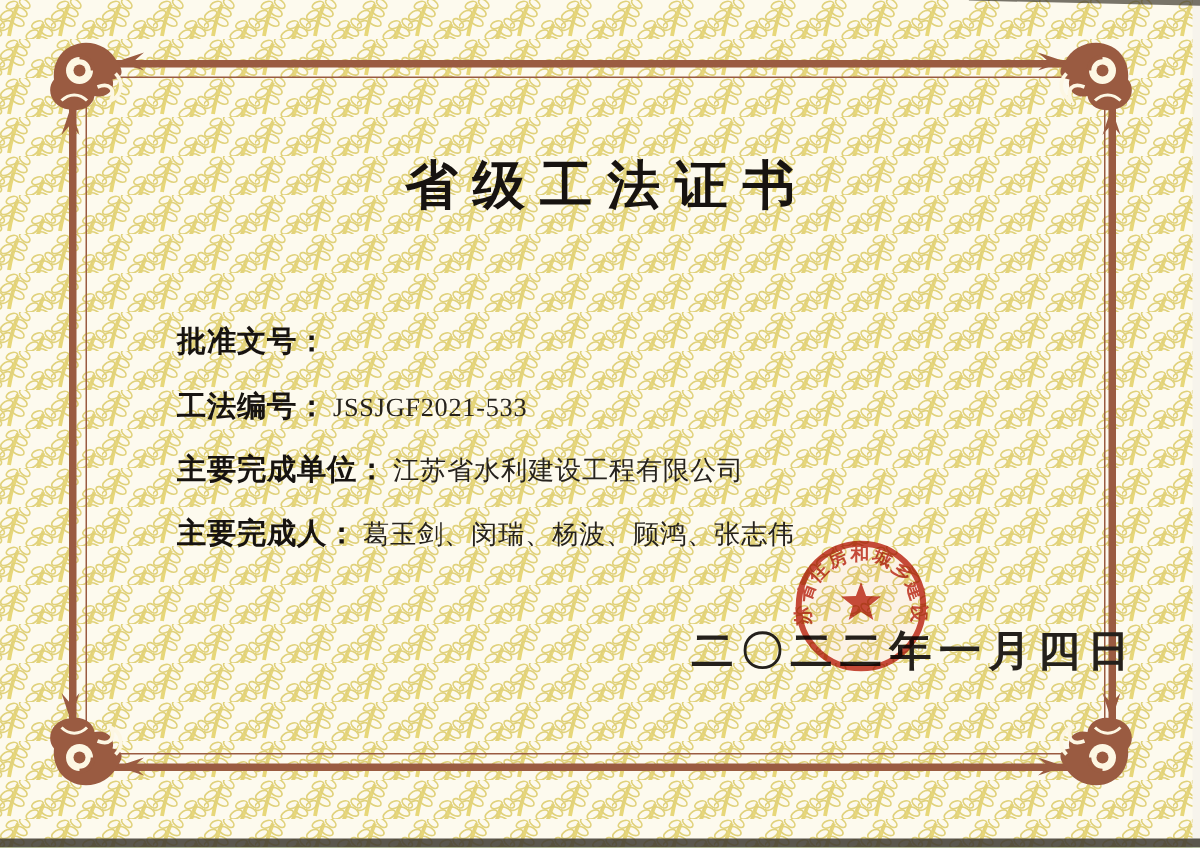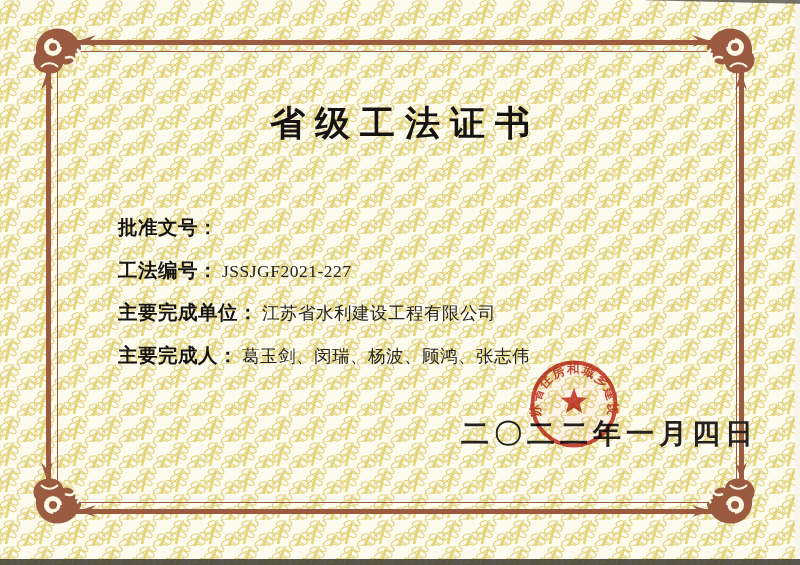--- a/index.html
+++ b/index.html
@@ -133,21 +133,21 @@
     <path d="M21,12 a9,9 0 0,1 9,9" stroke="#9a5b41" stroke-width="3" fill="none"></path>
   </svg>
 
   <div class="title">省级工法证书</div>
 
   <div class="row r2">
     <span class="label">批准文号：</span>
   </div>
   <div class="row r3">
     <span class="label">工法编号：</span>
-    <span class="value">JSSJGF2021-227</span>
+    <span class="value">JSSJGF2021-533</span>
   </div>
   <div class="row r5">
     <span class="label">主要完成人：</span>
     <span class="value">葛玉剑、闵瑞、杨波、顾鸿、张志伟</span>
   </div>
   <div class="row r4">
     <span class="label">主要完成单位：</span>
     <span class="value">江苏省水利建设工程有限公司</span>
   </div>
 

